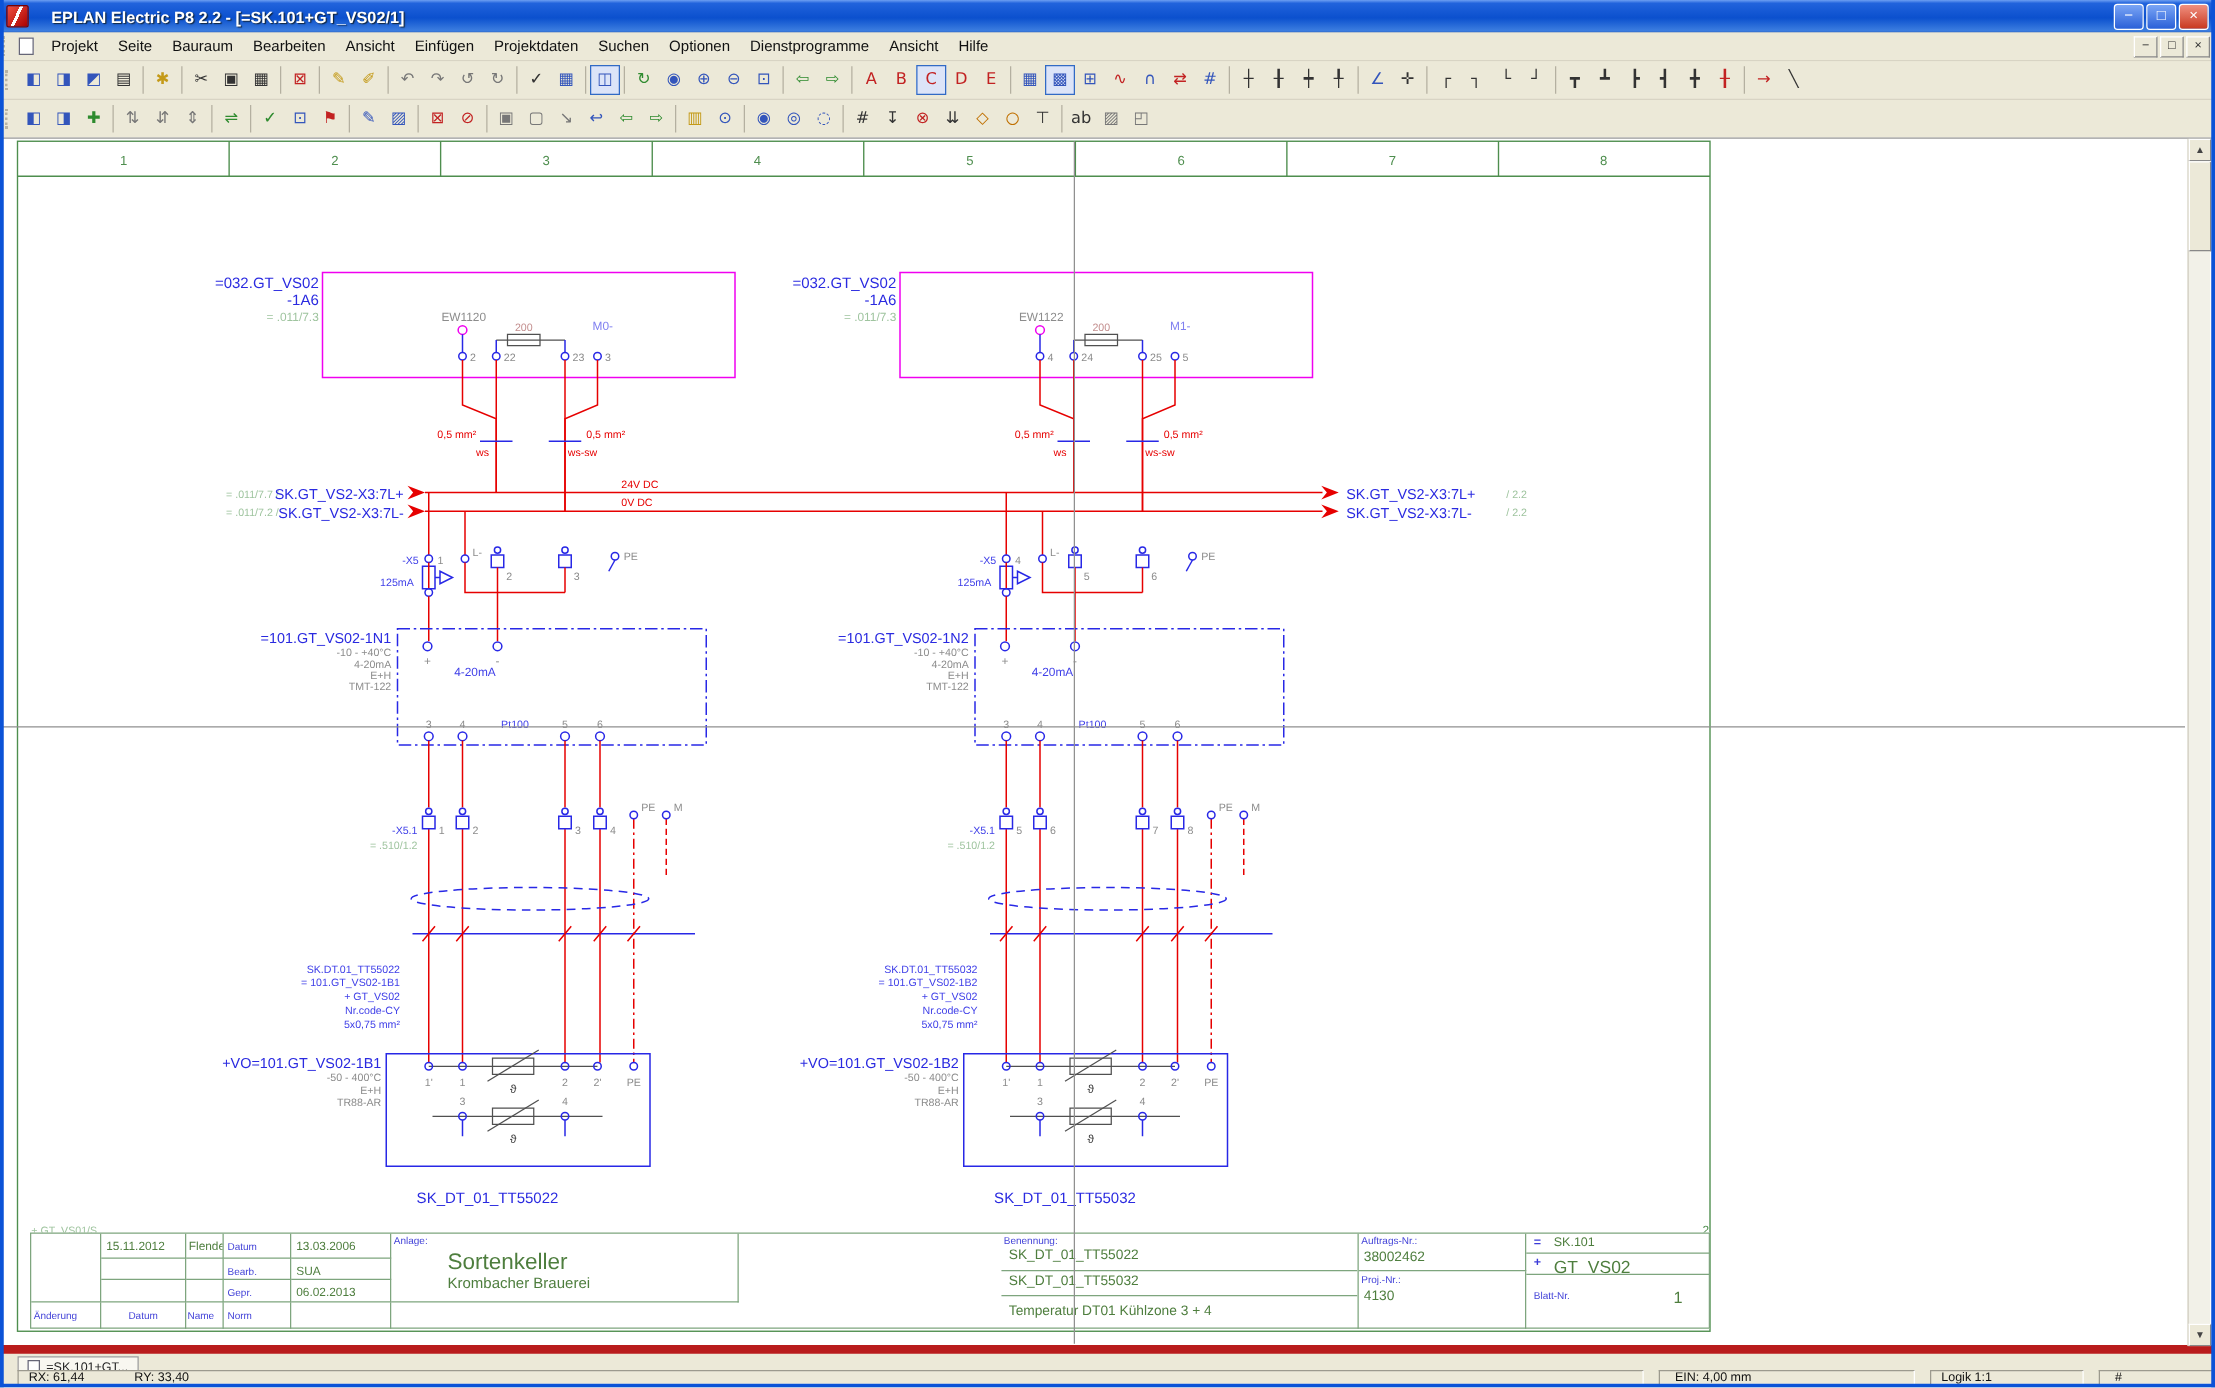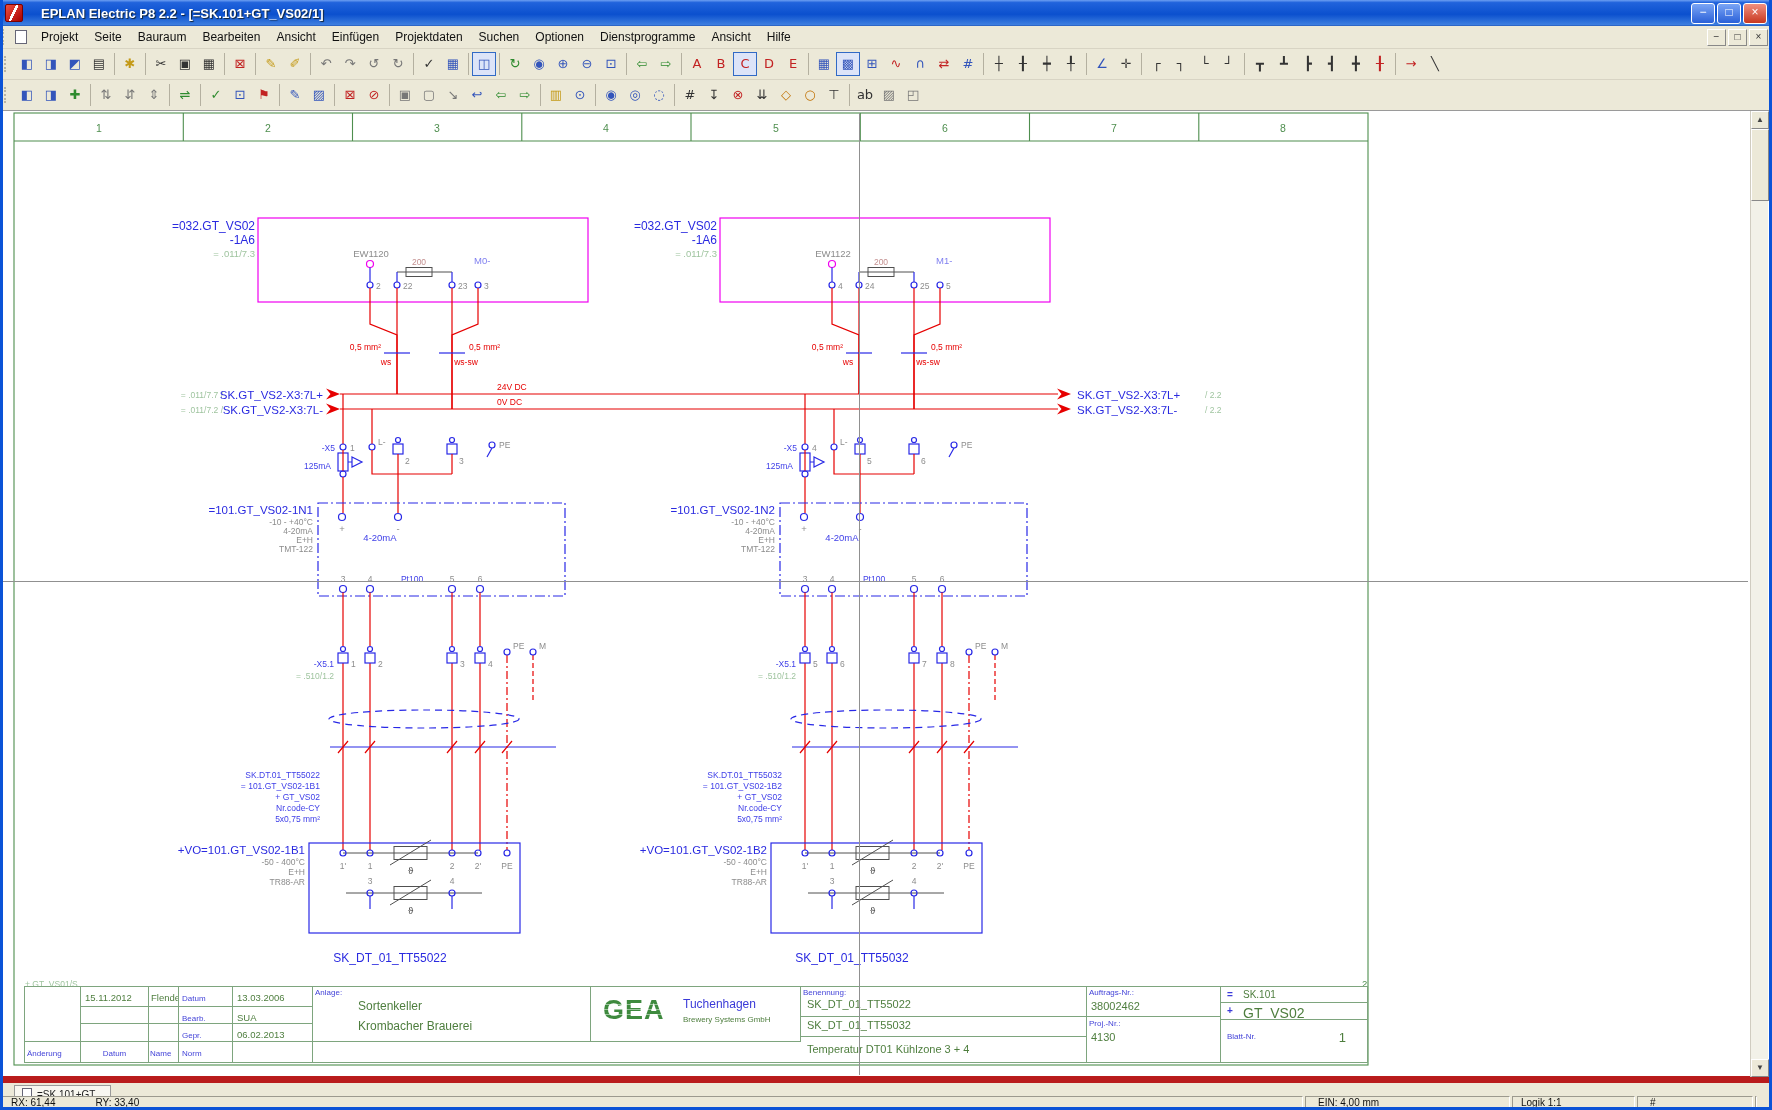--- a/index.html
+++ b/index.html
@@ -65,21 +65,21 @@
   .val2{color:#4E7E3E;font-size:11px}
   .hrg{position:absolute;left:0;right:0;height:1px;background:#7EA57E}
   .gea-logo{color:#3E8A3E;font-weight:bold;font-size:27px;letter-spacing:1px;
      background:repeating-linear-gradient(180deg,#3E8A3E 0 4px,#9cc49c 4px 5px);
      -webkit-background-clip:text;background-clip:text;-webkit-text-fill-color:transparent;color:transparent}
   
   .tabrow{position:absolute;left:0;top:1076px;width:1772px;height:20px;background:#ECE9D8;border-top:7px solid #b91c1c;z-index:15}
   .tab{position:absolute;left:14px;top:2px;height:16px;background:#F8F7F0;border:1px solid #9a9a9a;
        display:flex;align-items:center;padding:0 7px;font-size:10px;color:#222}
   .tab .page-ico{width:8px;height:10px;margin:0 5px 0 0}
-  .statusbar{position:absolute;left:0;top:1096px;width:1458px;height:12px;background:#ECE9D8;display:flex;gap:2px;padding-left:2px;box-sizing:border-box;z-index:15}
+  .statusbar{position:absolute;left:0;top:1096px;width:1458px;height:12px;background:#ECE9D8;display:flex;gap:12px;padding-left:14px;box-sizing:border-box;z-index:15}
   .seg{border:1px solid;border-color:#9C9A8E #fff #fff #9C9A8E;height:12px;font-size:10px;color:#111;
        display:flex;align-items:center;box-sizing:border-box;flex:none;white-space:nowrap}
 </style>
 </head>
 <body>
 
 <div class="titlebar">
   <div class="app-icon"></div>
   <div class="title-text">EPLAN Electric P8 2.2 - [=SK.101+GT_VS02/1]</div>
   <div class="tb-btn">−</div>
@@ -619,27 +619,22 @@
     <div class="tc" style="left:154px;top:0;width:54px;height:20px"><span class="lbl" style="padding:3px 3px;display:inline-block">Datum</span></div>
     <div class="tc" style="left:154px;top:20px;width:54px;height:17px"><span class="lbl" style="padding:2px 3px;display:inline-block">Bearb.</span></div>
     <div class="tc" style="left:154px;top:37px;width:54px;height:18px"><span class="lbl" style="padding:2px 3px;display:inline-block">Gepr.</span></div>
     <div class="tc" style="left:154px;top:55px;width:54px;height:21px;border-bottom:none"><span class="lbl" style="padding:4px 3px;display:inline-block">Norm</span></div>
     <div class="tc" style="left:208px;top:0;width:80px;height:20px"><span class="val" style="padding:3px 4px;display:inline-block">13.03.2006</span></div>
     <div class="tc" style="left:208px;top:20px;width:80px;height:17px"><span class="val" style="padding:2px 4px;display:inline-block">SUA</span></div>
     <div class="tc" style="left:208px;top:37px;width:80px;height:18px"><span class="val" style="padding:2px 4px;display:inline-block">06.02.2013</span></div>
     <div class="tc" style="left:208px;top:55px;width:80px;height:21px;border-bottom:none"></div>
     <div class="tc" style="left:288px;top:0;width:278px;height:55px">
       <span class="lbl" style="position:absolute;left:2px;top:1px">Anlage:</span>
-      <div class="val2" style="position:absolute;left:45px;top:12px;font-size:12px">Sortenkeller</div>
+      <div class="val2" style="position:absolute;left:45px;top:12px;font-size:18px">Sortenkeller</div>
       <div class="val2" style="position:absolute;left:45px;top:32px;font-size:12px">Krombacher Brauerei</div>
-    </div>
-    <div class="tc" style="left:566px;top:0;width:210px;height:55px">
-      <span class="gea-logo" style="position:absolute;left:12px;top:8px">GEA</span>
-      <span style="position:absolute;left:92px;top:10px;color:#3A3AD8;font-size:12px">Tuchenhagen</span>
-      <span style="position:absolute;left:92px;top:28px;color:#4E7E3E;font-size:8px">Brewery Systems GmbH</span>
     </div>
     <div class="tc" style="left:776px;top:0;width:286px;height:76px;border-bottom:none">
       <span class="lbl" style="position:absolute;left:2px;top:1px">Benennung:</span>
       <div class="val2" style="position:absolute;left:6px;top:11px">SK_DT_01_TT55022</div>
       <div class="hrg" style="top:29px"></div>
       <div class="val2" style="position:absolute;left:6px;top:32px">SK_DT_01_TT55032</div>
       <div class="hrg" style="top:49px"></div>
       <div class="val2" style="position:absolute;left:6px;top:56px">Temperatur DT01 Kühlzone 3 + 4</div>
     </div>
     <div class="tc" style="left:1062px;top:0;width:134px;height:30px">

